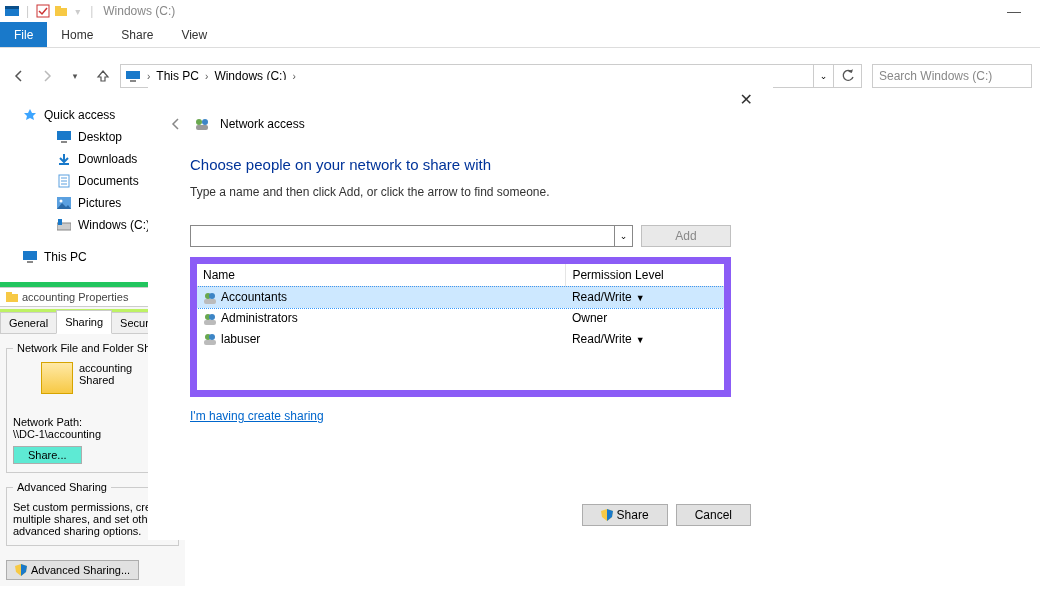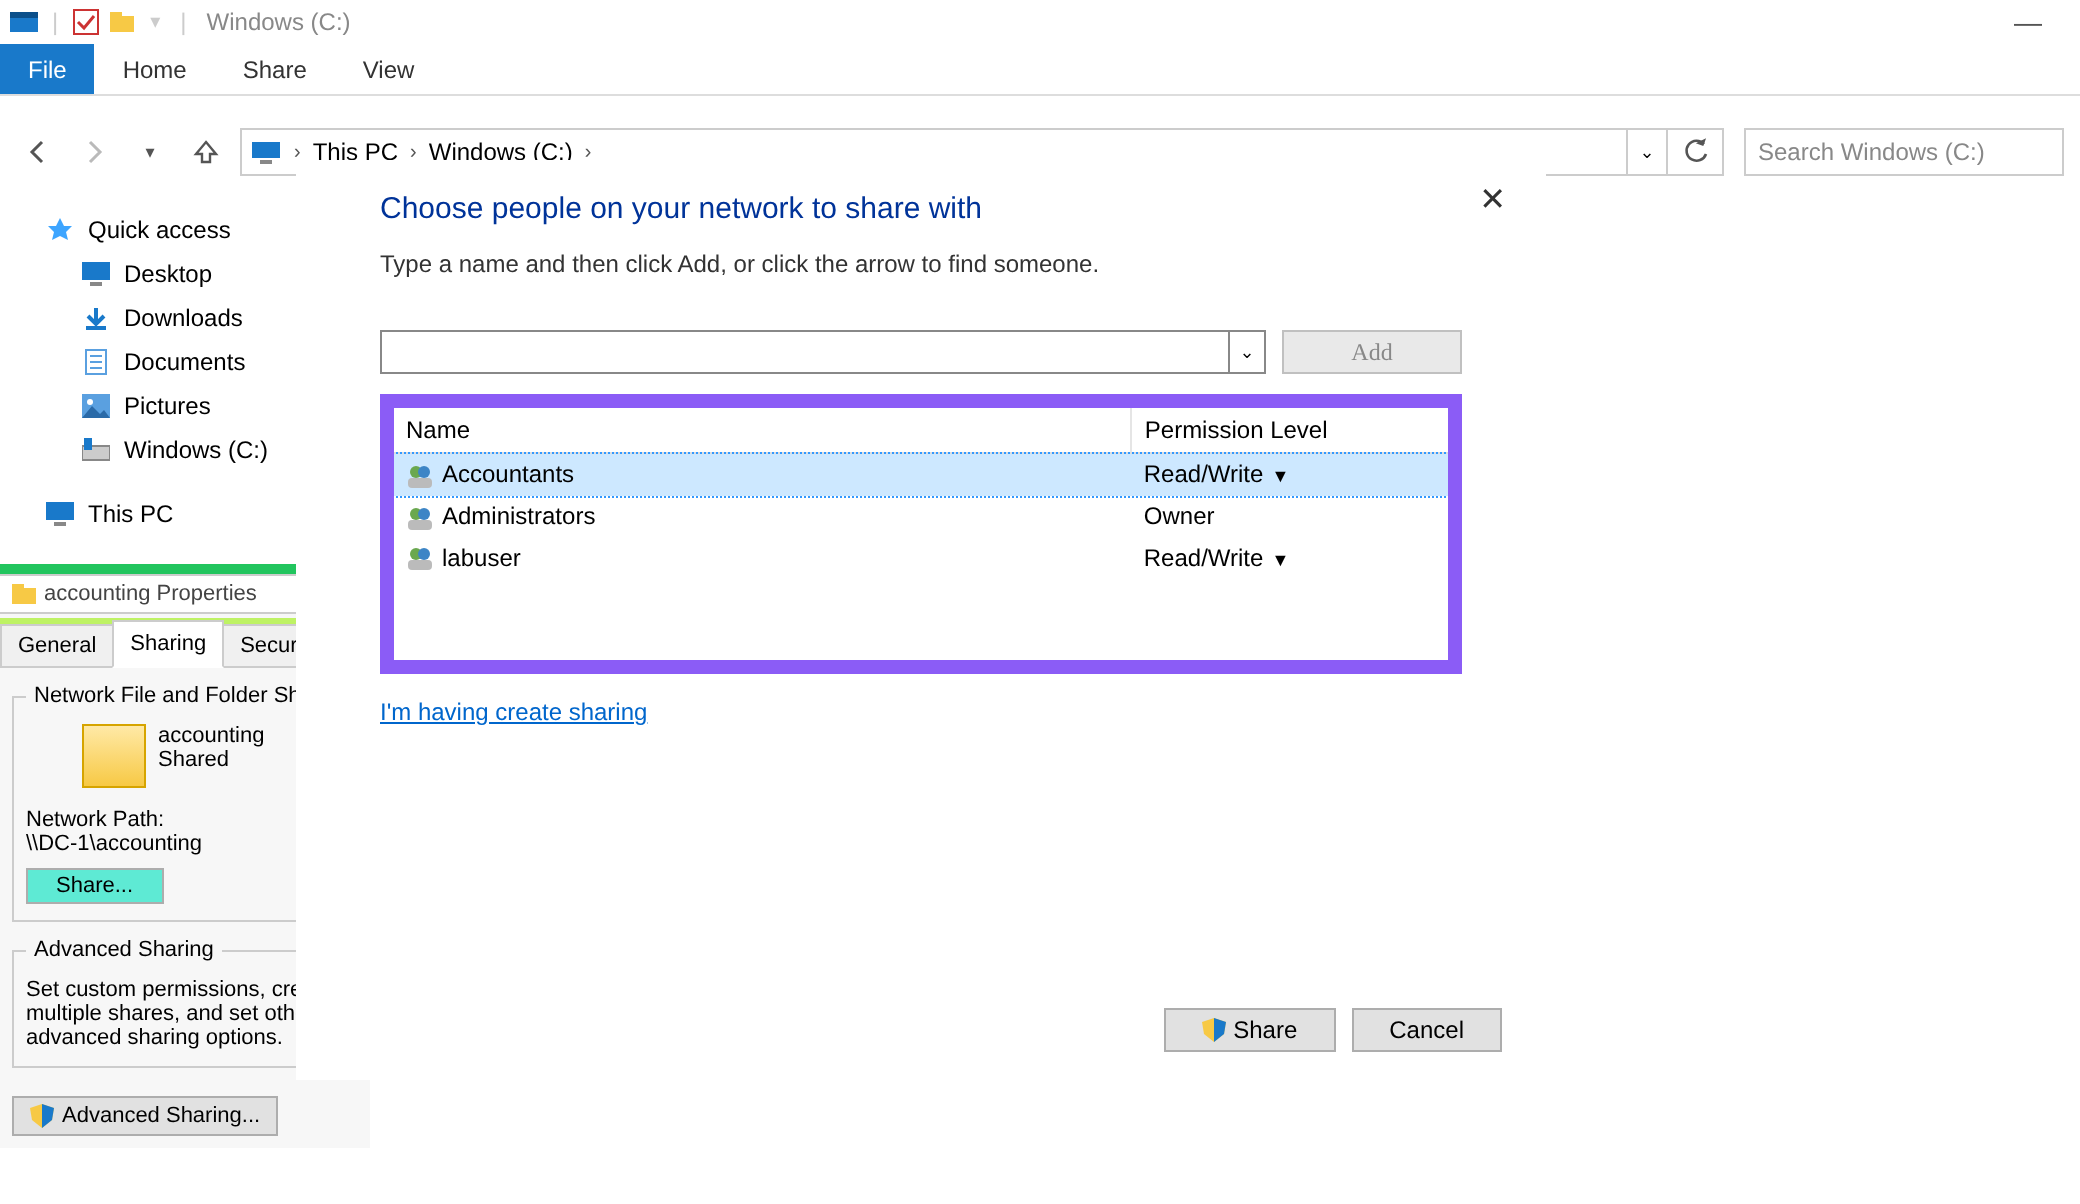--- a/index.html
+++ b/index.html
@@ -28,21 +28,21 @@
 .breadcrumb .arrow { padding: 0 2px; color:#555; font-size: 10px;}
 .breadcrumb .pc-icon { width: 20px; display:inline-flex; align-items:center; }
 .dropdown-arrow { width:20px; height:24px; border:1px solid #ccc; border-left:none; display:flex; align-items:center; justify-content:center; }
 .refresh-btn { width:28px; height:24px; border:1px solid #ccc; border-left:none; display:flex; align-items:center; justify-content:center; }
 .searchbox { width: 160px; height: 24px; border: 1px solid #ccc; margin-left: 4px; display:flex; align-items:center; padding: 0 6px; color:#888; }
 
 
 .main { display:flex; height: calc(100% - 96px); }
 .sidebar { width: 185px; padding: 8px 0; overflow: hidden; position: relative; }
 .sidebar .item { display:flex; align-items:center; padding: 3px 6px 3px 22px; gap: 6px; cursor:default; }
-.sidebar .item.indent { padding-left: 40px; }
+.sidebar .item.indent { padding-left: 56px; }
 .sidebar .item .pin { margin-left: auto; color: #888; font-size: 11px; padding-right: 10px; }
 .sidebar .icon { width:16px; height:16px; display:inline-flex; align-items:center; justify-content:center; }
 .content { flex:1; position:relative; }
 
 
 .props { position:absolute; left:0; top: 186px; width: 185px; background:#f7f7f7; border-top:5px solid #22c55e; font-size: 11px; overflow:hidden; }
 .props .titleline { background:#fff; border:1px solid #ccc; border-left:none; padding:3px 6px; color:#444; display:flex; align-items:center; gap:4px;}
 .props .tabs { display:flex; background:#bef264; border-bottom:1px solid #ccc; margin-top:2px; }
 .props .tabs .ptab { padding: 4px 8px; border:1px solid #ccc; border-bottom:none; background:#f0f0f0; margin-right:-1px; margin-top:3px; font-size:11px;}
 .props .tabs .ptab.active { background:#fff; position:relative; top:1px; border-bottom:1px solid #fff; margin-top:0; padding-top:5px; padding-bottom:5px;}
@@ -59,21 +59,21 @@
 .dialog .header { display:flex; align-items:center; padding: 36px 20px 8px 20px; gap:10px; }
 .dialog .back { color:#888; font-size:16px;}
 .dialog .hdricon { width:16px; height:16px; }
 .dialog .body { padding: 10px 42px; }
 .dialog h1 { color:#003399; font-weight:normal; font-size:15px; margin: 6px 0 12px 0;}
 .dialog .sub { color:#333; font-size:12px; margin-bottom: 26px; }
 .dialog .addrow { display:flex; gap:8px; margin-bottom:10px; }
 .dialog .combo { flex:1; height:22px; border:1px solid #888; display:flex; }
 .dialog .combo input { flex:1; border:none; outline:none; padding:0 4px; font-size:12px; }
 .dialog .combo .dd { width:18px; border-left:1px solid #888; display:flex; align-items:center; justify-content:center; font-size:9px;}
-.dialog .addbtn { width:90px; height:22px; background:#e9e9e9; border:1px solid #c0c0c0; color:#888; font-size:12px;font-family:Liberation Serif, serif;}
+.dialog .addbtn { width:90px; height:22px; background:#e9e9e9; border:1px solid #c0c0c0; color:#888; font-size:12px;}
 .dialog table { width:100%; border:1px solid #888; border-collapse:collapse; font-size:12px; }
 .dialog th { text-align:left; font-weight:normal; padding:4px 6px; border-bottom:1px solid #ddd; background:#fff;}
 .dialog th + th { border-left: 1px solid #e5e5e5; }
 .dialog td { padding:3px 6px; }
 .dialog tbody tr.selected { background:#cde8ff; outline:1px dotted #3399ff; }
 .dialog .perm-dd { font-size:9px; margin-left:4px; }
 .dialog .usericon { display:inline-block; width:14px; height:14px; vertical-align:middle; margin-right:4px; }
 .dialog .tblwrap { height: 140px; border:7px solid #8b5cf6; overflow:hidden;}
 .dialog .tblwrap table { border:none; }
 .dialog .trouble { color:#0066cc; text-decoration:underline; display:inline-block; margin-top:12px; cursor:default; font-size:12px;}
@@ -257,21 +257,21 @@
       </div>
       <fieldset>
         <legend>Network File and Folder Sh</legend>
         <div style="overflow:hidden;margin-left:28px;">
           <div class="folder-icon"></div>
           <div class="share-txt">
             <div>accounting</div>
             <div>Shared</div>
           </div>
         </div>
-        <div style="clear:both; margin-top:10px;">
+        <div style="clear:both; margin-top:22px;">
           <div>Network Path:</div>
           <div>\\DC-1\accounting</div>
         </div>
         <button class="btn">Share...</button>
       </fieldset>
       <fieldset>
         <legend>Advanced Sharing</legend>
         <div style="white-space:normal;">Set custom permissions, create multiple shares, and set other advanced sharing options.</div>
       </fieldset>
       <button class="adv-btn">
@@ -284,20 +284,35 @@
         <span>Advanced Sharing...</span>
       </button>
     </div>
   </div>
 
   <div class="content"></div>
 </div>
 
 <div class="dialog">
   <div class="close">✕</div>
+  <div class="header">
+    <span class="back">
+      <svg width="16" height="16">
+          <path d="M10 3 L5 8 L10 13" stroke="#888" stroke-width="1.5" fill="none"></path>
+        </svg>
+    </span>
+    <span class="hdricon">
+      <svg width="16" height="16">
+          <circle cx="5" cy="6" r="3" fill="#6aa84f"></circle>
+          <circle cx="11" cy="6" r="3" fill="#3d85c6"></circle>
+          <rect x="2" y="9" width="12" height="5" rx="2" fill="#999"></rect>
+        </svg>
+    </span>
+    <span>Network access</span>
+  </div>
   <div class="body">
     <h1>Choose people on your network to share with</h1>
     <div class="sub">Type a name and then click Add, or click the arrow to find someone.</div>
     <div class="addrow">
       <div class="combo">
         <input type="text" style="">
         <div class="dd">⌄</div>
       </div>
       <button class="addbtn">Add</button>
     </div>

